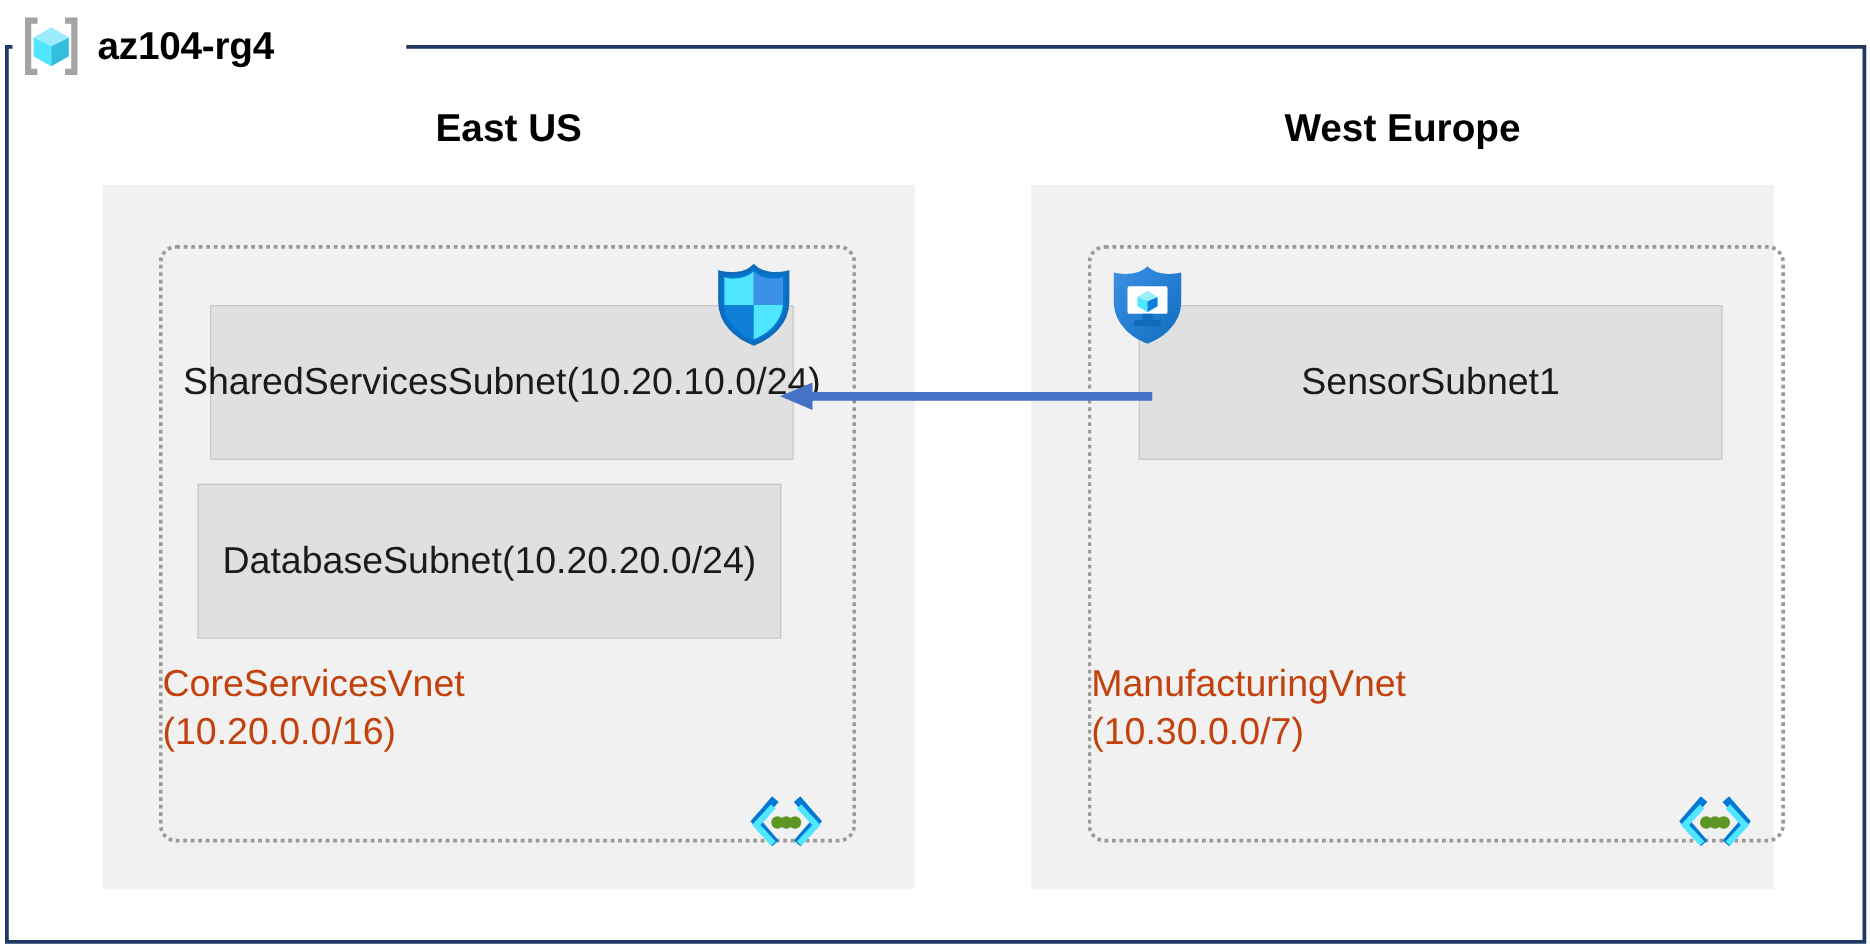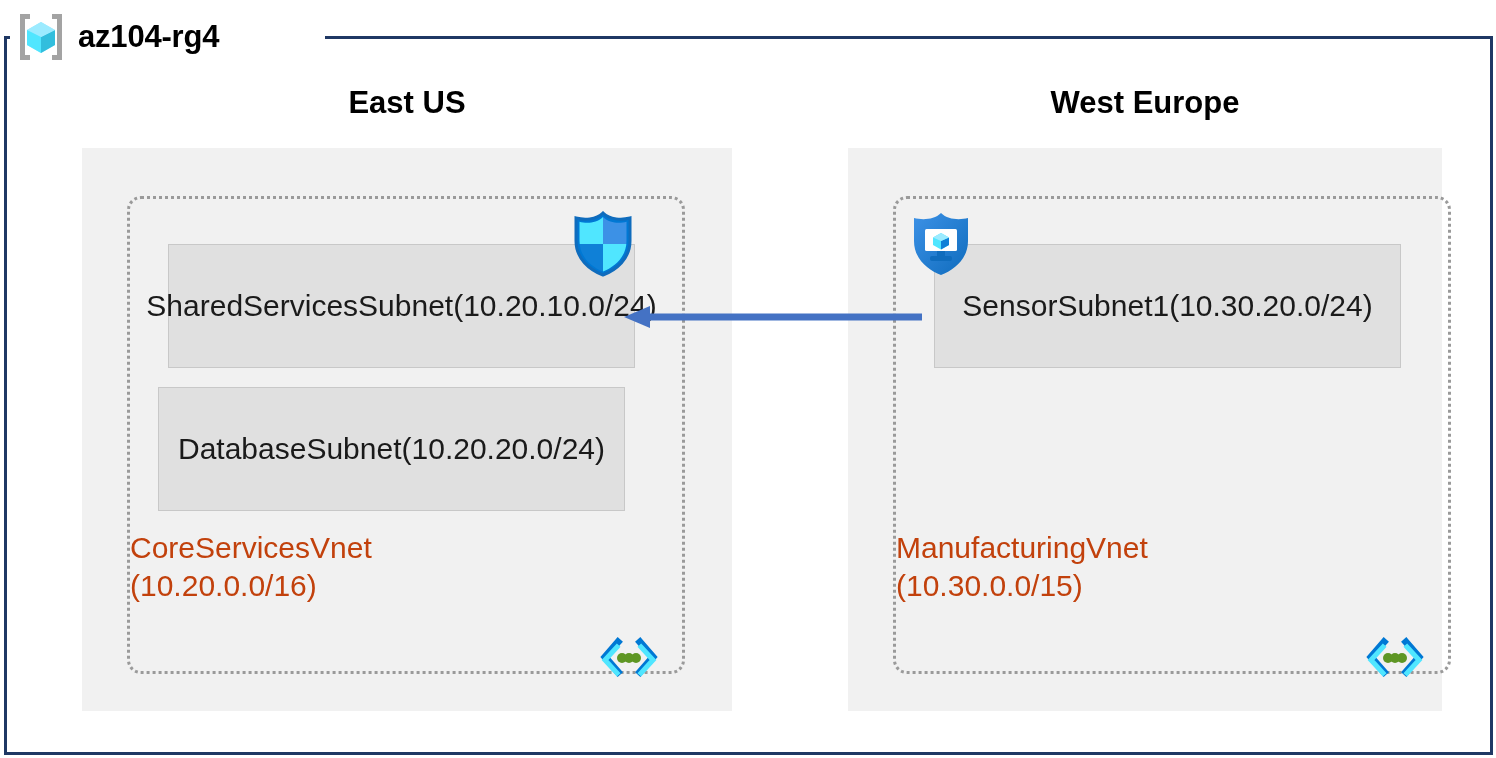--- a/index.html
+++ b/index.html
@@ -205,35 +205,34 @@
             <rect x="0" y="33" width="31" height="33" fill="#0F80D7"></rect>
             <rect x="31" y="33" width="31" height="33" fill="#50E6FF"></rect>
           </g>
           <path d="M31 2 C24 9 12 9 4 7 L4 30 C4 48 18 59 31 64 C44 59 58 48 58 30 L58 7 C50 9 38 9 31 2 Z" fill="none" stroke="#0F6CBD" stroke-width="3"></path>
         </svg>
       </span>
 
     </div>
   </div>
 
-  <div class="region" style="left:848px; width:594px;">
+  <div class="region" style="left:825px; width:594px;">
     <div class="region-title">West Europe</div>
     <div class="region-box" style="height:563px;">
 
       <div class="vnet" style="left:45px; top:48px; width:558px; height:478px;">
 
         <div class="subnet" style="left:38px; top:45px; width:467px; height:124px;">
           <span>SensorSubnet1</span>
-          <span class="cidr">(10.30.20.0/24)</span>
         </div>
 
 
         <div class="vnet-label" style="top:330px;">
           <span>ManufacturingVnet</span><br>
-          <span>(10.30.0.0/15)</span>
+          <span>(10.30.0.0/7)</span>
         </div>
 
         <span class="vnet-icon" style="right:22px; bottom:-6px;">
           <svg viewBox="0 0 62 40" width="62" height="40" xmlns="http://www.w3.org/2000/svg">
             <path d="M20 5 L7 20 L20 35" fill="none" stroke="#0078D4" stroke-width="7" stroke-linecap="square"></path>
             <path d="M18 7 L6 20 L18 33" fill="none" stroke="#50E6FF" stroke-width="5" stroke-linecap="square" transform="translate(1,3)"></path>
             <path d="M42 5 L55 20 L42 35" fill="none" stroke="#0078D4" stroke-width="7" stroke-linecap="square"></path>
             <path d="M44 7 L56 20 L44 33" fill="none" stroke="#50E6FF" stroke-width="5" stroke-linecap="square" transform="translate(-1,3)"></path>
             <circle cx="24" cy="21" r="5" fill="#5E9624"></circle>
             <circle cx="38" cy="21" r="5" fill="#5E9624"></circle>

